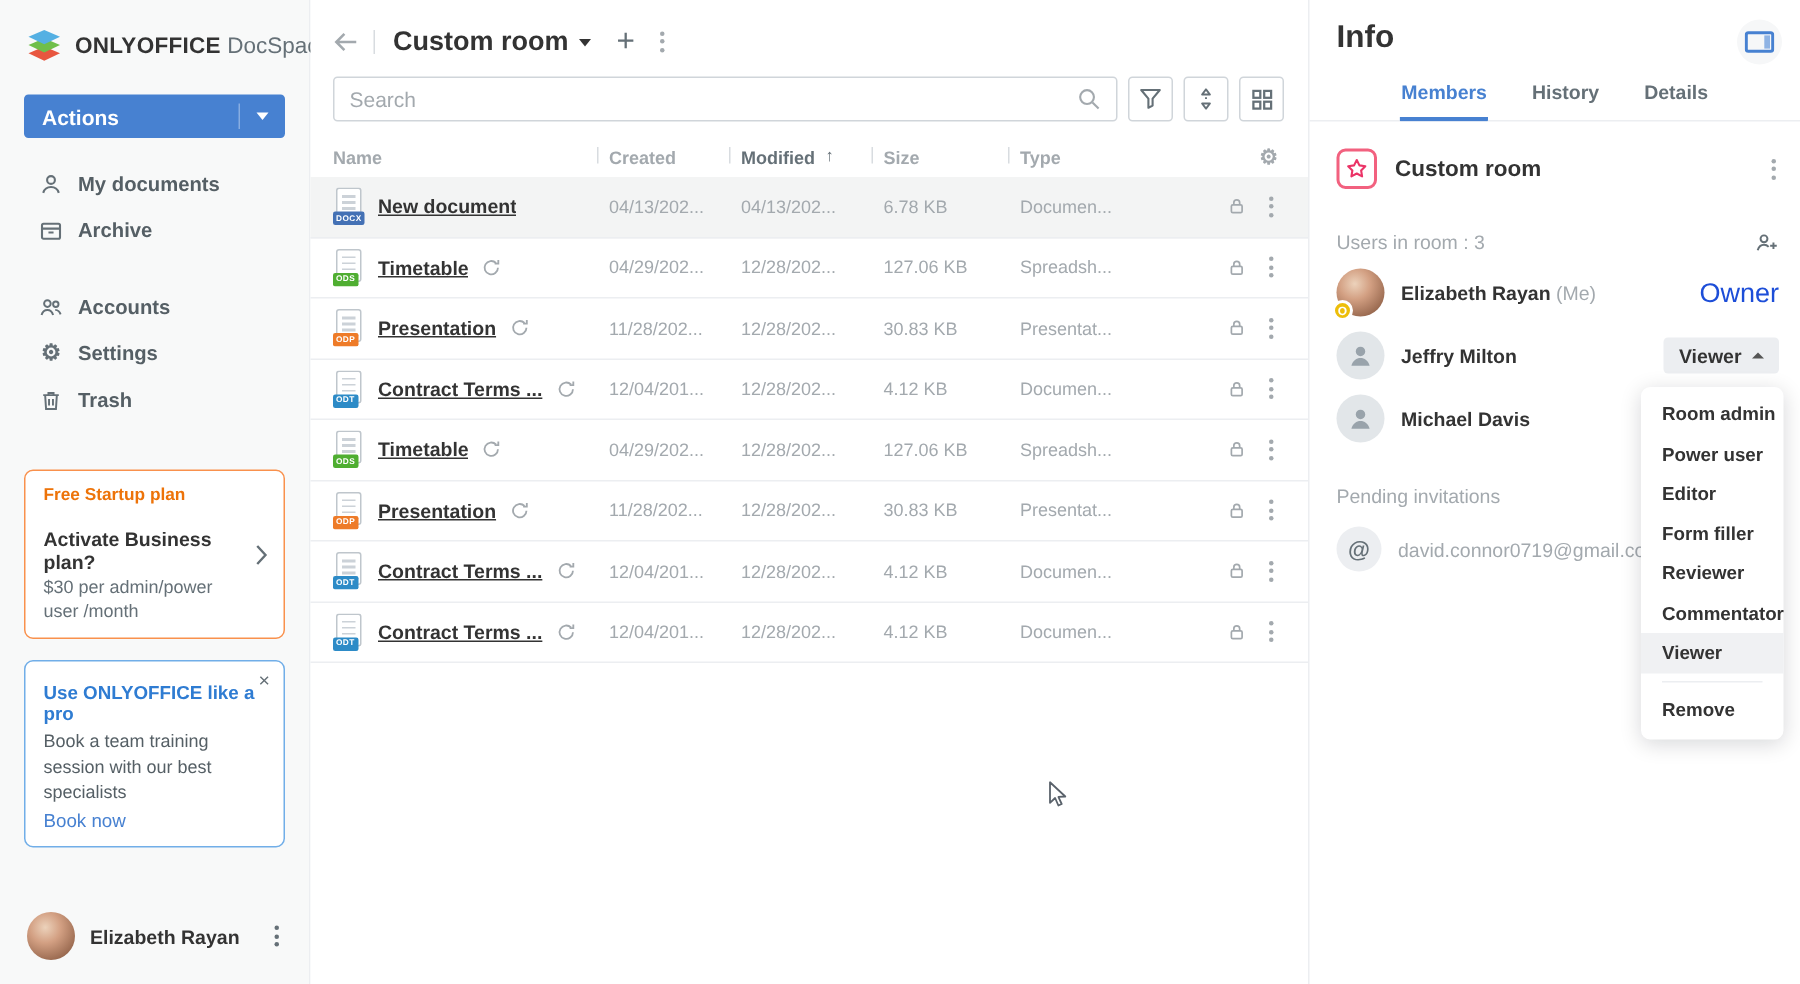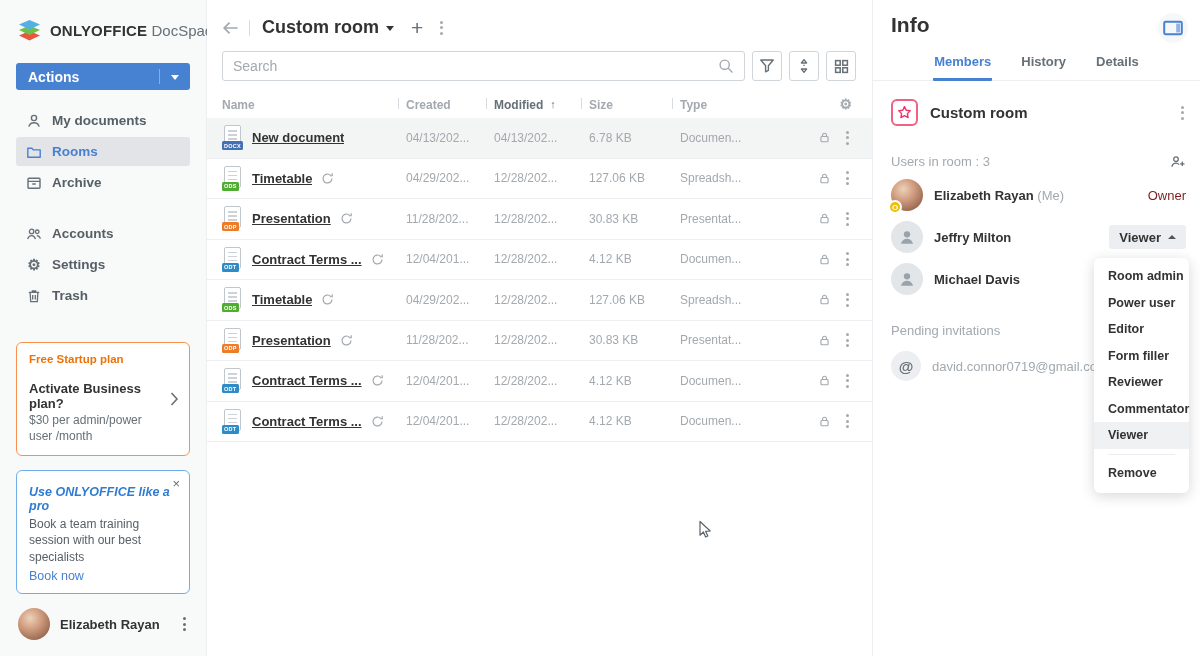--- a/index.html
+++ b/index.html
@@ -44,21 +44,21 @@
   .gear-glyph { font-size:15px; line-height:1; color:#657077; }
   .banner {
     margin:0 16px; border-radius:6px; background:#fff; padding:10px 12px; position:relative;
   }
   .banner.orange { border:1px solid #f9914d; margin-top:32px; }
   .banner-tag { color:#ed7309; font-weight:700; font-size:11.5px; }
   .banner-title { font-weight:700; font-size:13px; color:#333; margin-top:16px; }
   .banner-price { font-size:12px; color:#657077; line-height:1.35; margin-top:1px; width:132px; }
   .banner-chev { position:absolute; right:10px; top:50%; transform:translateY(-50%); cursor:pointer; }
   .banner.blue { border:1px solid #71aee8; margin-top:14px; padding-top:14px; }
-  .banner2-title { color:#2f7cd2; font-weight:700; font-size:12.5px;font-style:italic; }
+  .banner2-title { color:#2f7cd2; font-weight:700; font-size:12.5px; }
   .banner2-body { font-size:12px; color:#555f65; line-height:1.4; margin-top:3px; width:152px; }
   .banner2-link { color:#4781d1; font-size:12.5px; margin-top:3px; cursor:pointer; display:inline-block; }
   .banner-close { position:absolute; right:9px; top:5px; color:#657077; font-size:13px; cursor:pointer; }
   .profile-row { margin-top:auto; display:flex; align-items:center; gap:10px; padding:14px 18px 16px; }
   .avatar-photo {
     width:32px; height:32px; border-radius:50%;
     background:radial-gradient(circle at 38% 32%, #ecd2bb 0%, #d3a083 35%, #9c6c52 75%, #6e4936 100%);
   }
   .profile-name { font-weight:700; font-size:13px; color:#333; flex:1; }
 
@@ -113,21 +113,21 @@
   .users-row { display:flex; justify-content:space-between; align-items:center; padding:27px 14px 0 18px; color:#a3a9ae; font-size:13px; }
   .add-user { cursor:pointer; }
   .member { display:flex; align-items:center; gap:11px; padding:10px 14px 0 18px; }
   .avatar-wrap { position:relative; width:32px; height:32px; flex:none; }
   .owner-badge { position:absolute; left:-3px; bottom:-3px; width:14px; height:14px; border-radius:50%;
     background:#edbe0a; border:2px solid #fff; color:#fff; font-size:8px; font-weight:700;
     display:grid; place-items:center; }
   .avatar-gray { width:32px; height:32px; border-radius:50%; background:#e2e6e9; display:grid; place-items:center; flex:none; }
   .m-name { font-weight:700; font-size:13px; color:#333; white-space:nowrap; }
   .m-suffix { font-weight:400; color:#a3a9ae; }
-  .m-role { margin-left:auto; color:#7f1d1d; font-size:13px; }
+  .m-role { margin-left:auto; color:#1d4ed8; font-size:18px; }
   .role-btn { margin-left:auto; background:#eceef1; border-radius:3px; height:24px; padding:0 10px;
     display:flex; align-items:center; gap:7px; font-size:13px; font-weight:700; color:#333; cursor:pointer; }
   .caret-up-dark { width:0; height:0; border-left:4px solid transparent; border-right:4px solid transparent; border-bottom:4.5px solid #555; }
   .pending-label { padding:28px 14px 0 18px; color:#a3a9ae; font-size:13px; }
   .email-row { display:flex; align-items:center; gap:11px; padding:13px 14px 0 18px; }
   .at-avatar { width:30px; height:30px; border-radius:50%; background:#eceef1; color:#657077;
     font-size:15px; font-weight:700; display:grid; place-items:center; flex:none; }
   .email-text { color:#a3a9ae; font-size:13px; white-space:nowrap; }
 
   
@@ -163,28 +163,20 @@
 
   <div class="nav-group">
     <div class="nav-item">
       <span class="ni">
         <svg width="16" height="16" viewBox="0 0 16 16" fill="none" stroke="currentColor" stroke-width="1.4">
           <circle cx="8" cy="5" r="2.6"></circle>
             <path d="M2.8 13.6c.8-2.6 2.8-3.9 5.2-3.9s4.4 1.3 5.2 3.9"></path>
         </svg>
       </span>
       <span>My documents</span>
-    </div>
-    <div class="nav-item active">
-      <span class="ni">
-        <svg width="16" height="16" viewBox="0 0 16 16" fill="none" stroke="currentColor" stroke-width="1.4">
-          <path d="M1.8 4.8v8.4h12.4V5.9H7.6L5.9 4.3H1.8z" stroke-linejoin="round"></path>
-        </svg>
-      </span>
-      <span>Rooms</span>
     </div>
     <div class="nav-item">
       <span class="ni">
         <svg width="16" height="16" viewBox="0 0 16 16" fill="none" stroke="currentColor" stroke-width="1.4">
           <rect x="2" y="3.2" width="12" height="10" rx="1"></rect>
             <path d="M2 6.4h12M6.3 9h3.4"></path>
         </svg>
       </span>
       <span>Archive</span>
     </div>

